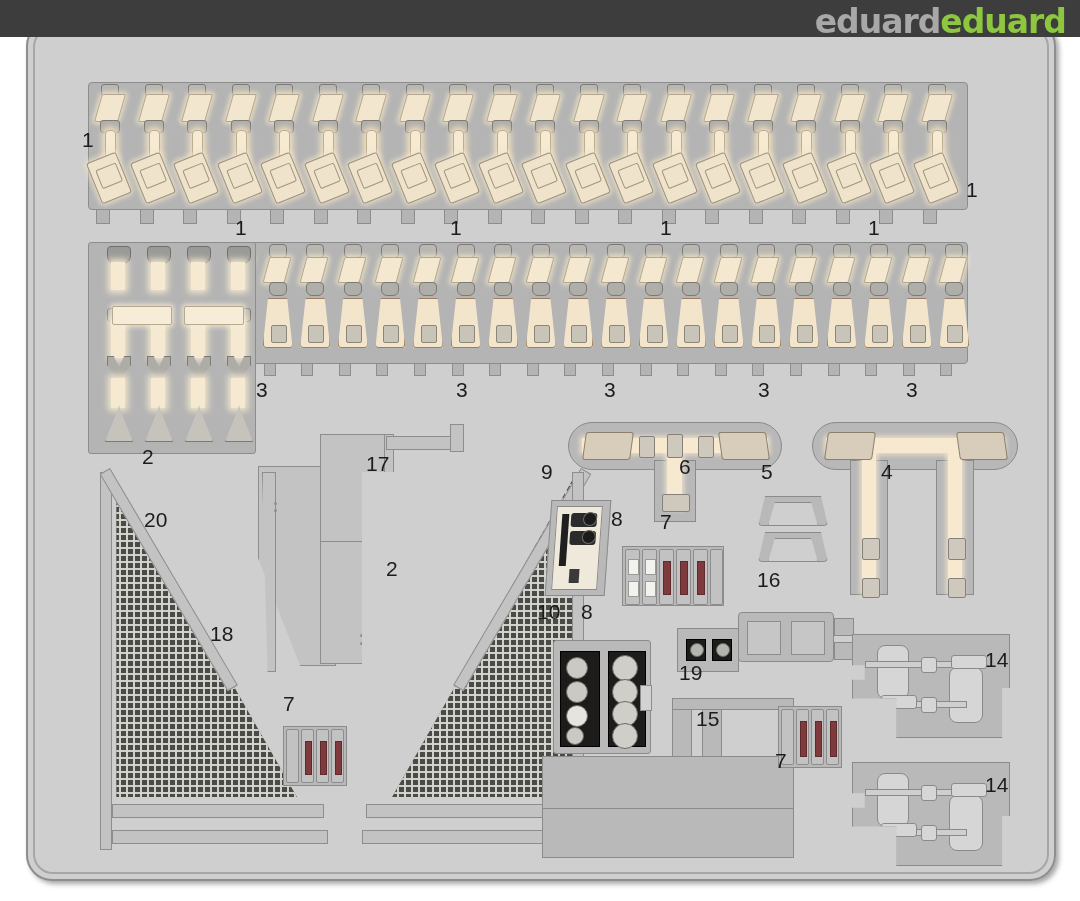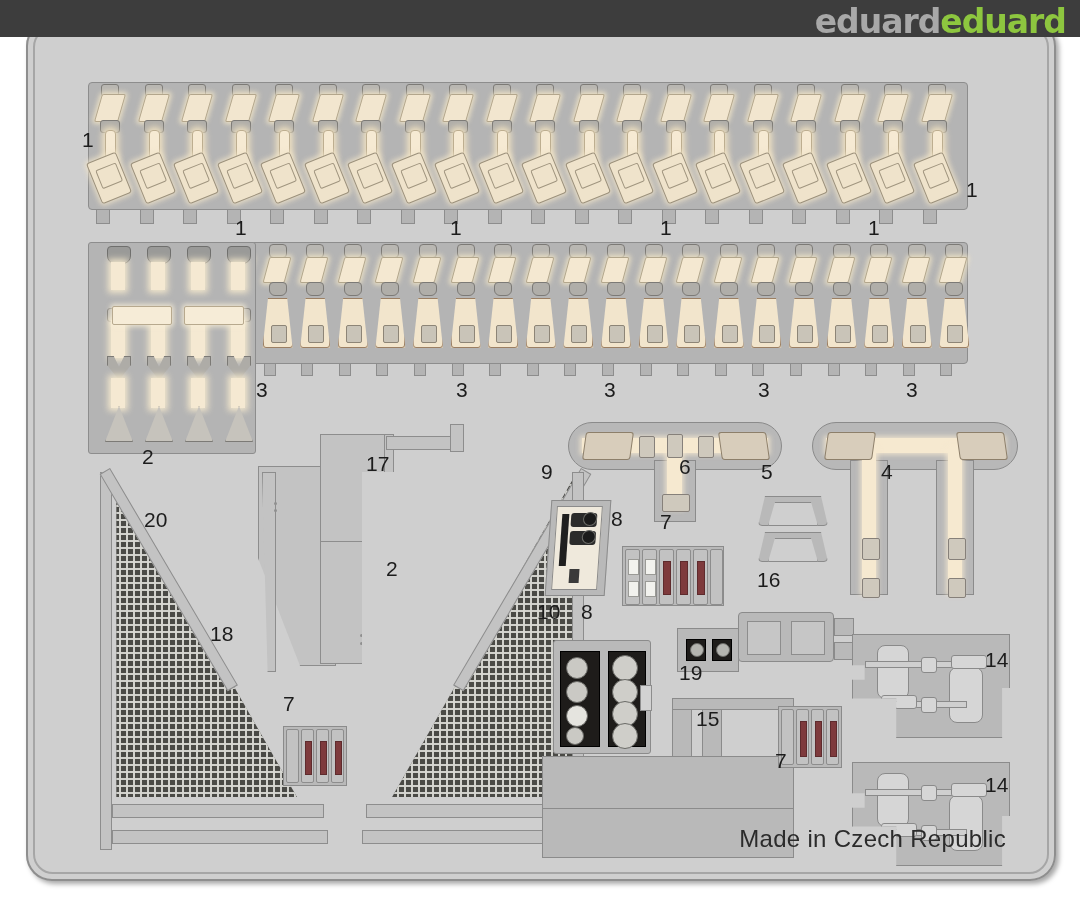--- a/index.html
+++ b/index.html
@@ -691,20 +691,19 @@
         <div class="pn" style="left: 511px; top: 580px;">10</div>
         <div class="pn" style="left: 555px; top: 580px;">8</div>
         <div class="pn" style="left: 653px; top: 641px;">19</div>
         <div class="pn" style="left: 959px; top: 628px;">14</div>
         <div class="pn" style="left: 959px; top: 753px;">14</div>
         <div class="pn" style="left: 670px; top: 687px;">15</div>
         <div class="pn" style="left: 257px; top: 672px;">7</div>
         <div class="pn" style="left: 749px; top: 729px;">7</div>
       </div>
 
-    <div class="footR">Made in Czech Republic</div>
   </div>
 
   <div class="wm-band"></div>
   <div class="wm-logo">
     <span class="wm-a">eduard</span><span class="wm-b">eduard</span>
   </div>
 </div>
 
 </body></html>

